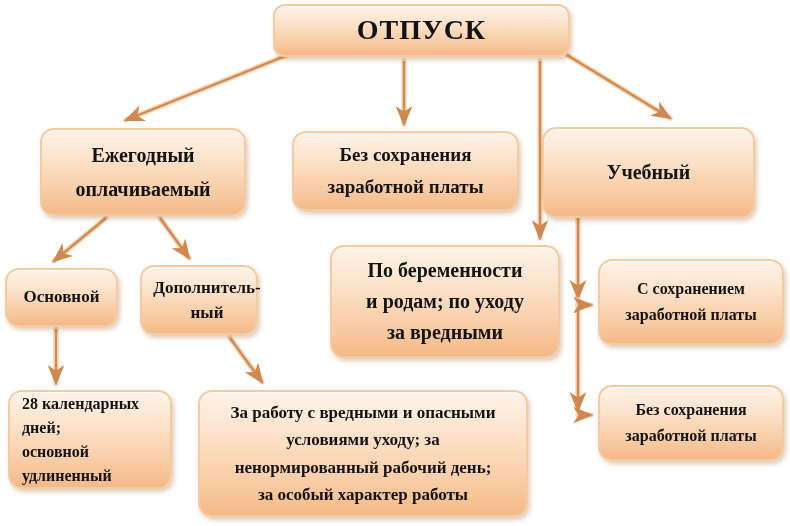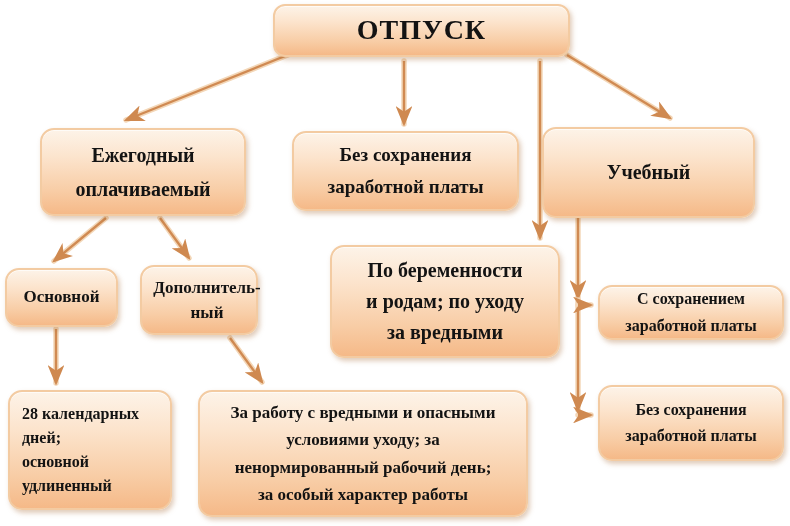--- a/index.html
+++ b/index.html
@@ -21,24 +21,24 @@
     box-shadow:2px 3px 5px rgba(165,105,55,.35), inset 0 1px 0 rgba(255,255,255,.65);
     line-height:1.45;
   }
   .n-root      {left:273px;top:4px;  width:297px;height:53px; font-size:28px;letter-spacing:1px;border-radius:12px;}
   .n-annual    {left:40px; top:128px;width:206px;height:88px; font-size:20px;line-height:1.7;}
   .n-unpaid    {left:292px;top:131px;width:227px;height:80px; font-size:19px;line-height:1.7;}
   .n-study     {left:542px;top:127px;width:213px;height:91px; font-size:20px;}
   .n-maternity {left:330px;top:245px;width:230px;height:113px;font-size:20px;line-height:1.55;}
   .n-basic     {left:5px;  top:268px;width:113px;height:59px; font-size:17px;}
   .n-additional{left:140px;top:265px;width:118px;height:70px; font-size:17px;line-height:1.5;padding-left:16px;}
-  .n-days28    {left:8px;  top:390px;width:164px;height:120px;font-size:16px;
+  .n-days28    {left:8px;  top:390px;width:164px;height:99px;font-size:16px;
                 justify-content:flex-start;text-align:left;padding:8px 6px 8px 12px;line-height:1.5;}
   .n-harmful   {left:198px;top:390px;width:330px;height:127px;font-size:17px;line-height:1.6;}
-  .n-withpay   {left:598px;top:285px;width:186px;height:55px; font-size:16px;line-height:1.65;}
+  .n-withpay   {left:598px;top:259px;width:186px;height:86px; font-size:16px;line-height:1.65;}
   .n-nopay2    {left:598px;top:385px;width:186px;height:76px; font-size:16px;line-height:1.65;}
 </style>
 </head>
 <body>
 
 <div id="canvas">
 
   <svg id="arrows" viewBox="0 0 790 526" xmlns="http://www.w3.org/2000/svg">
     <defs>
       <marker id="ah" markerWidth="9" markerHeight="7" refX="7.5" refY="3.5" orient="auto" markerUnits="strokeWidth">

